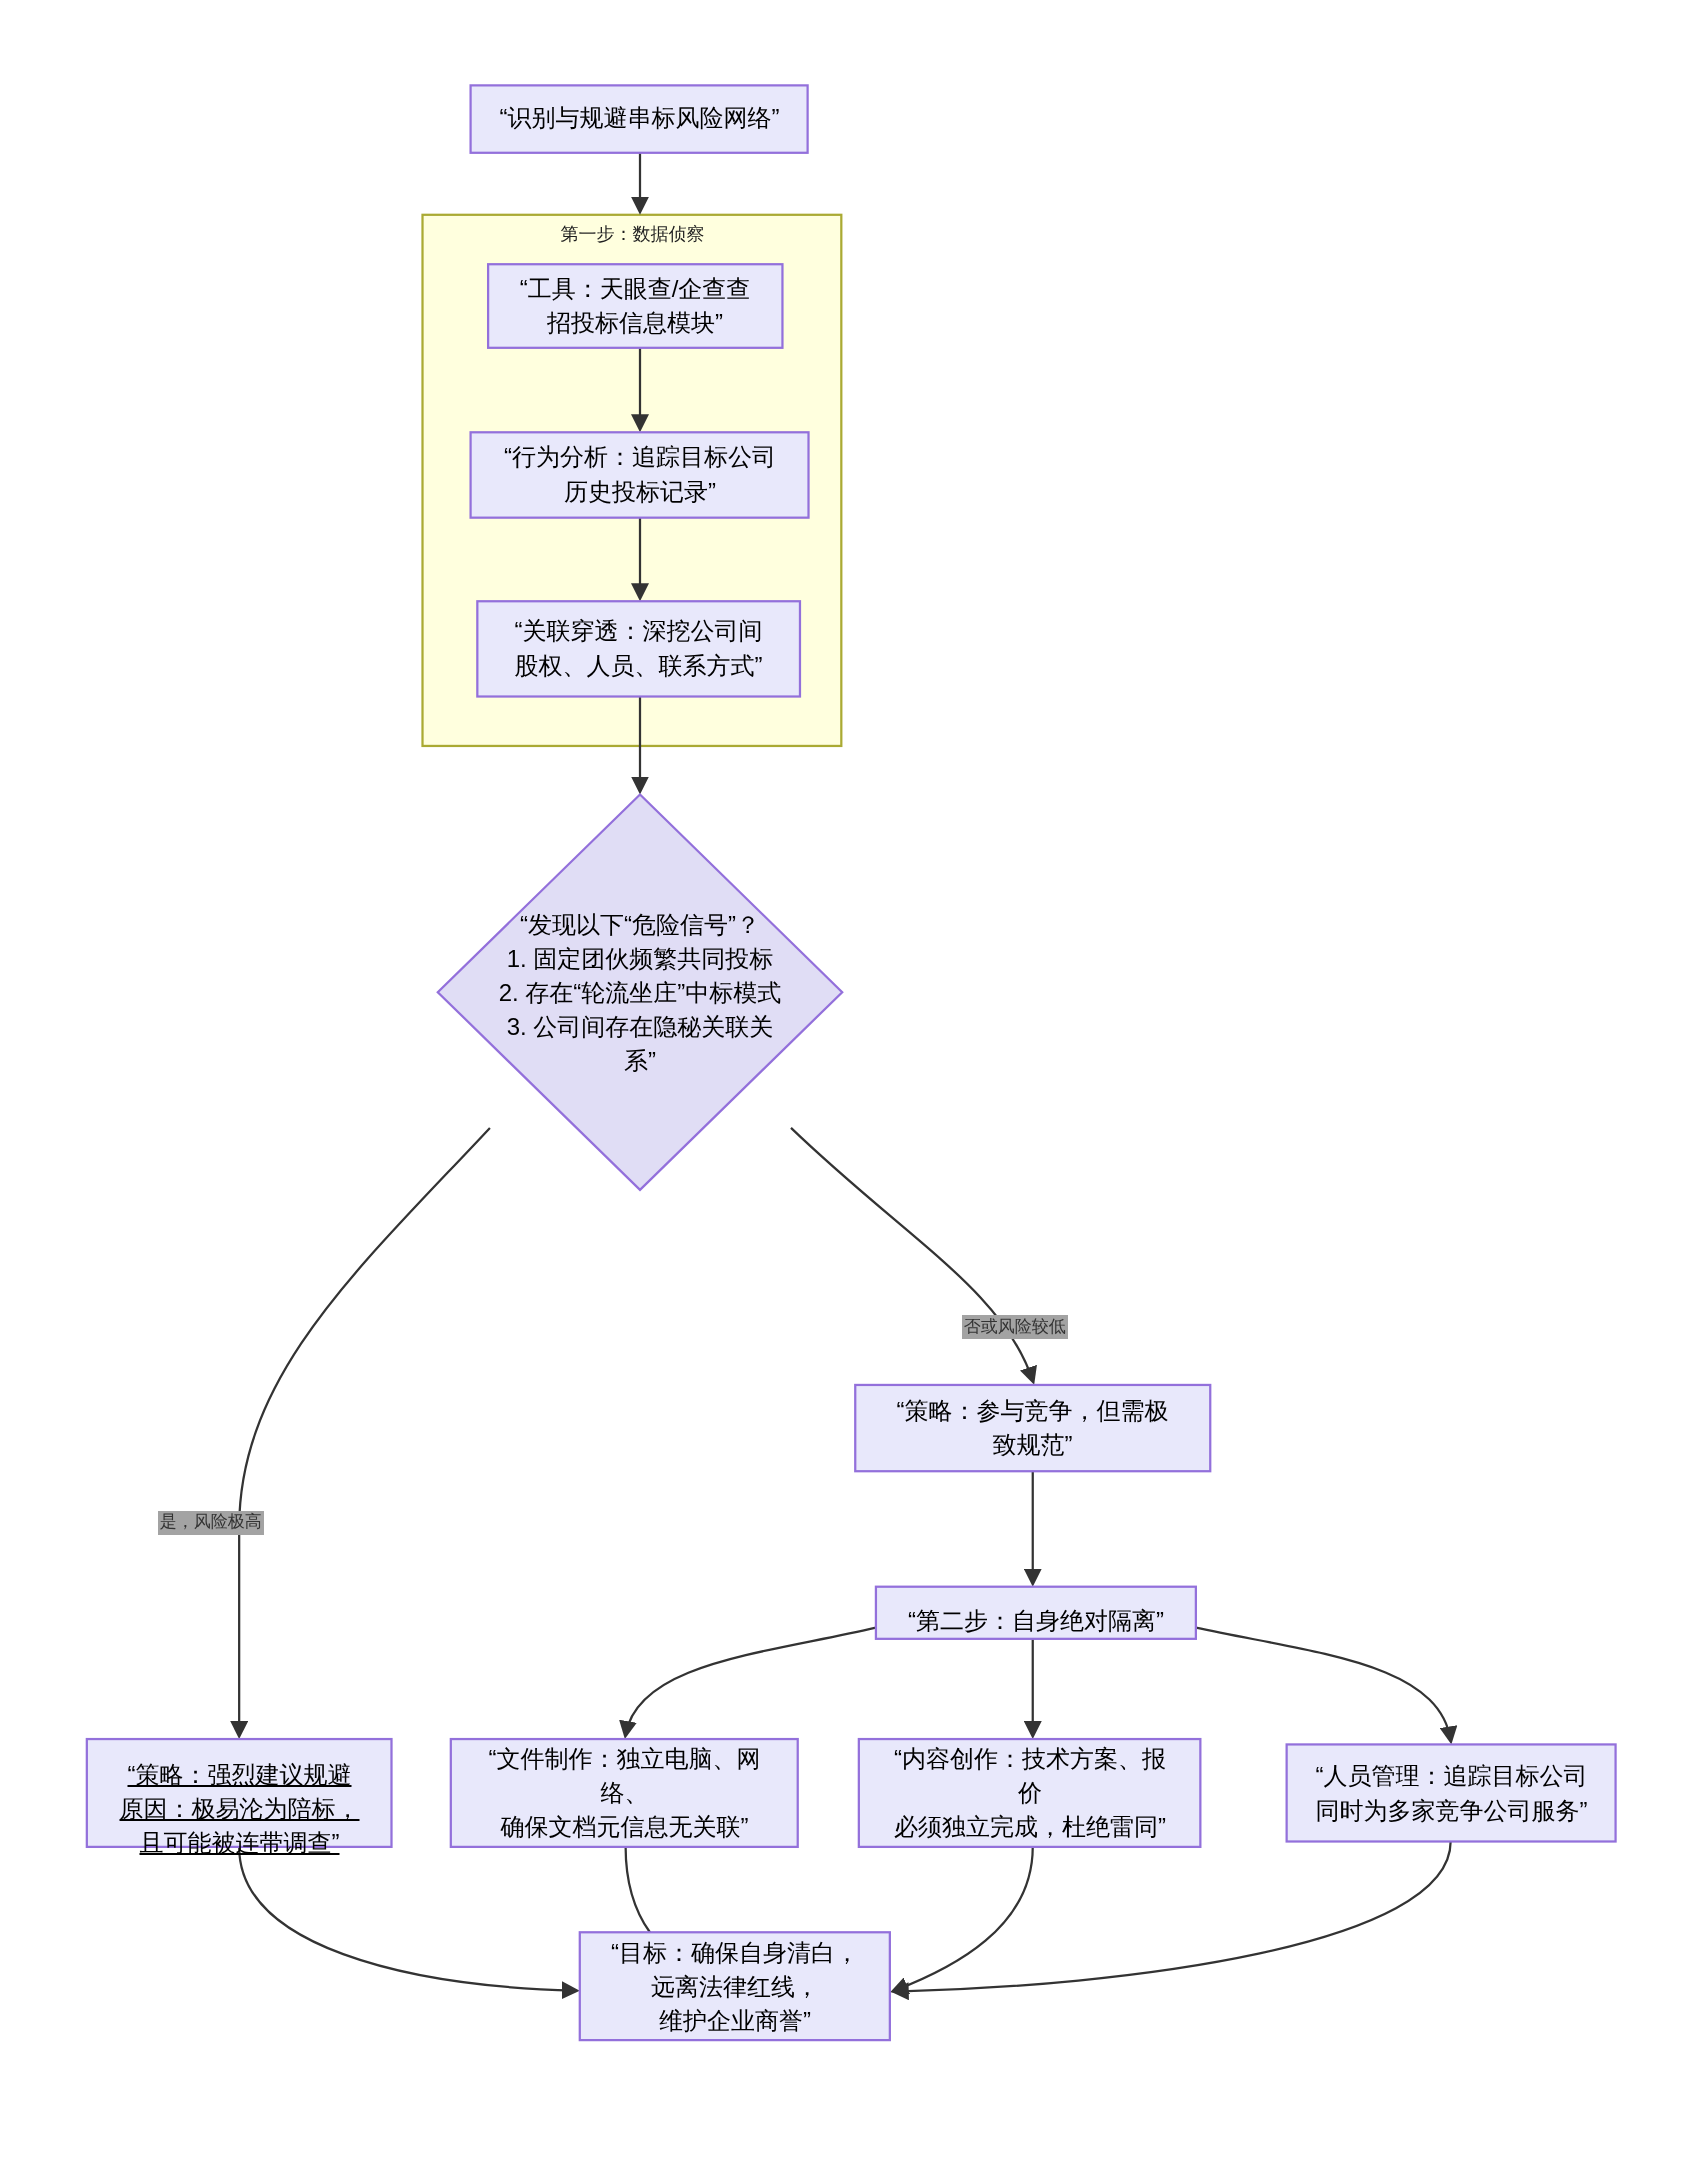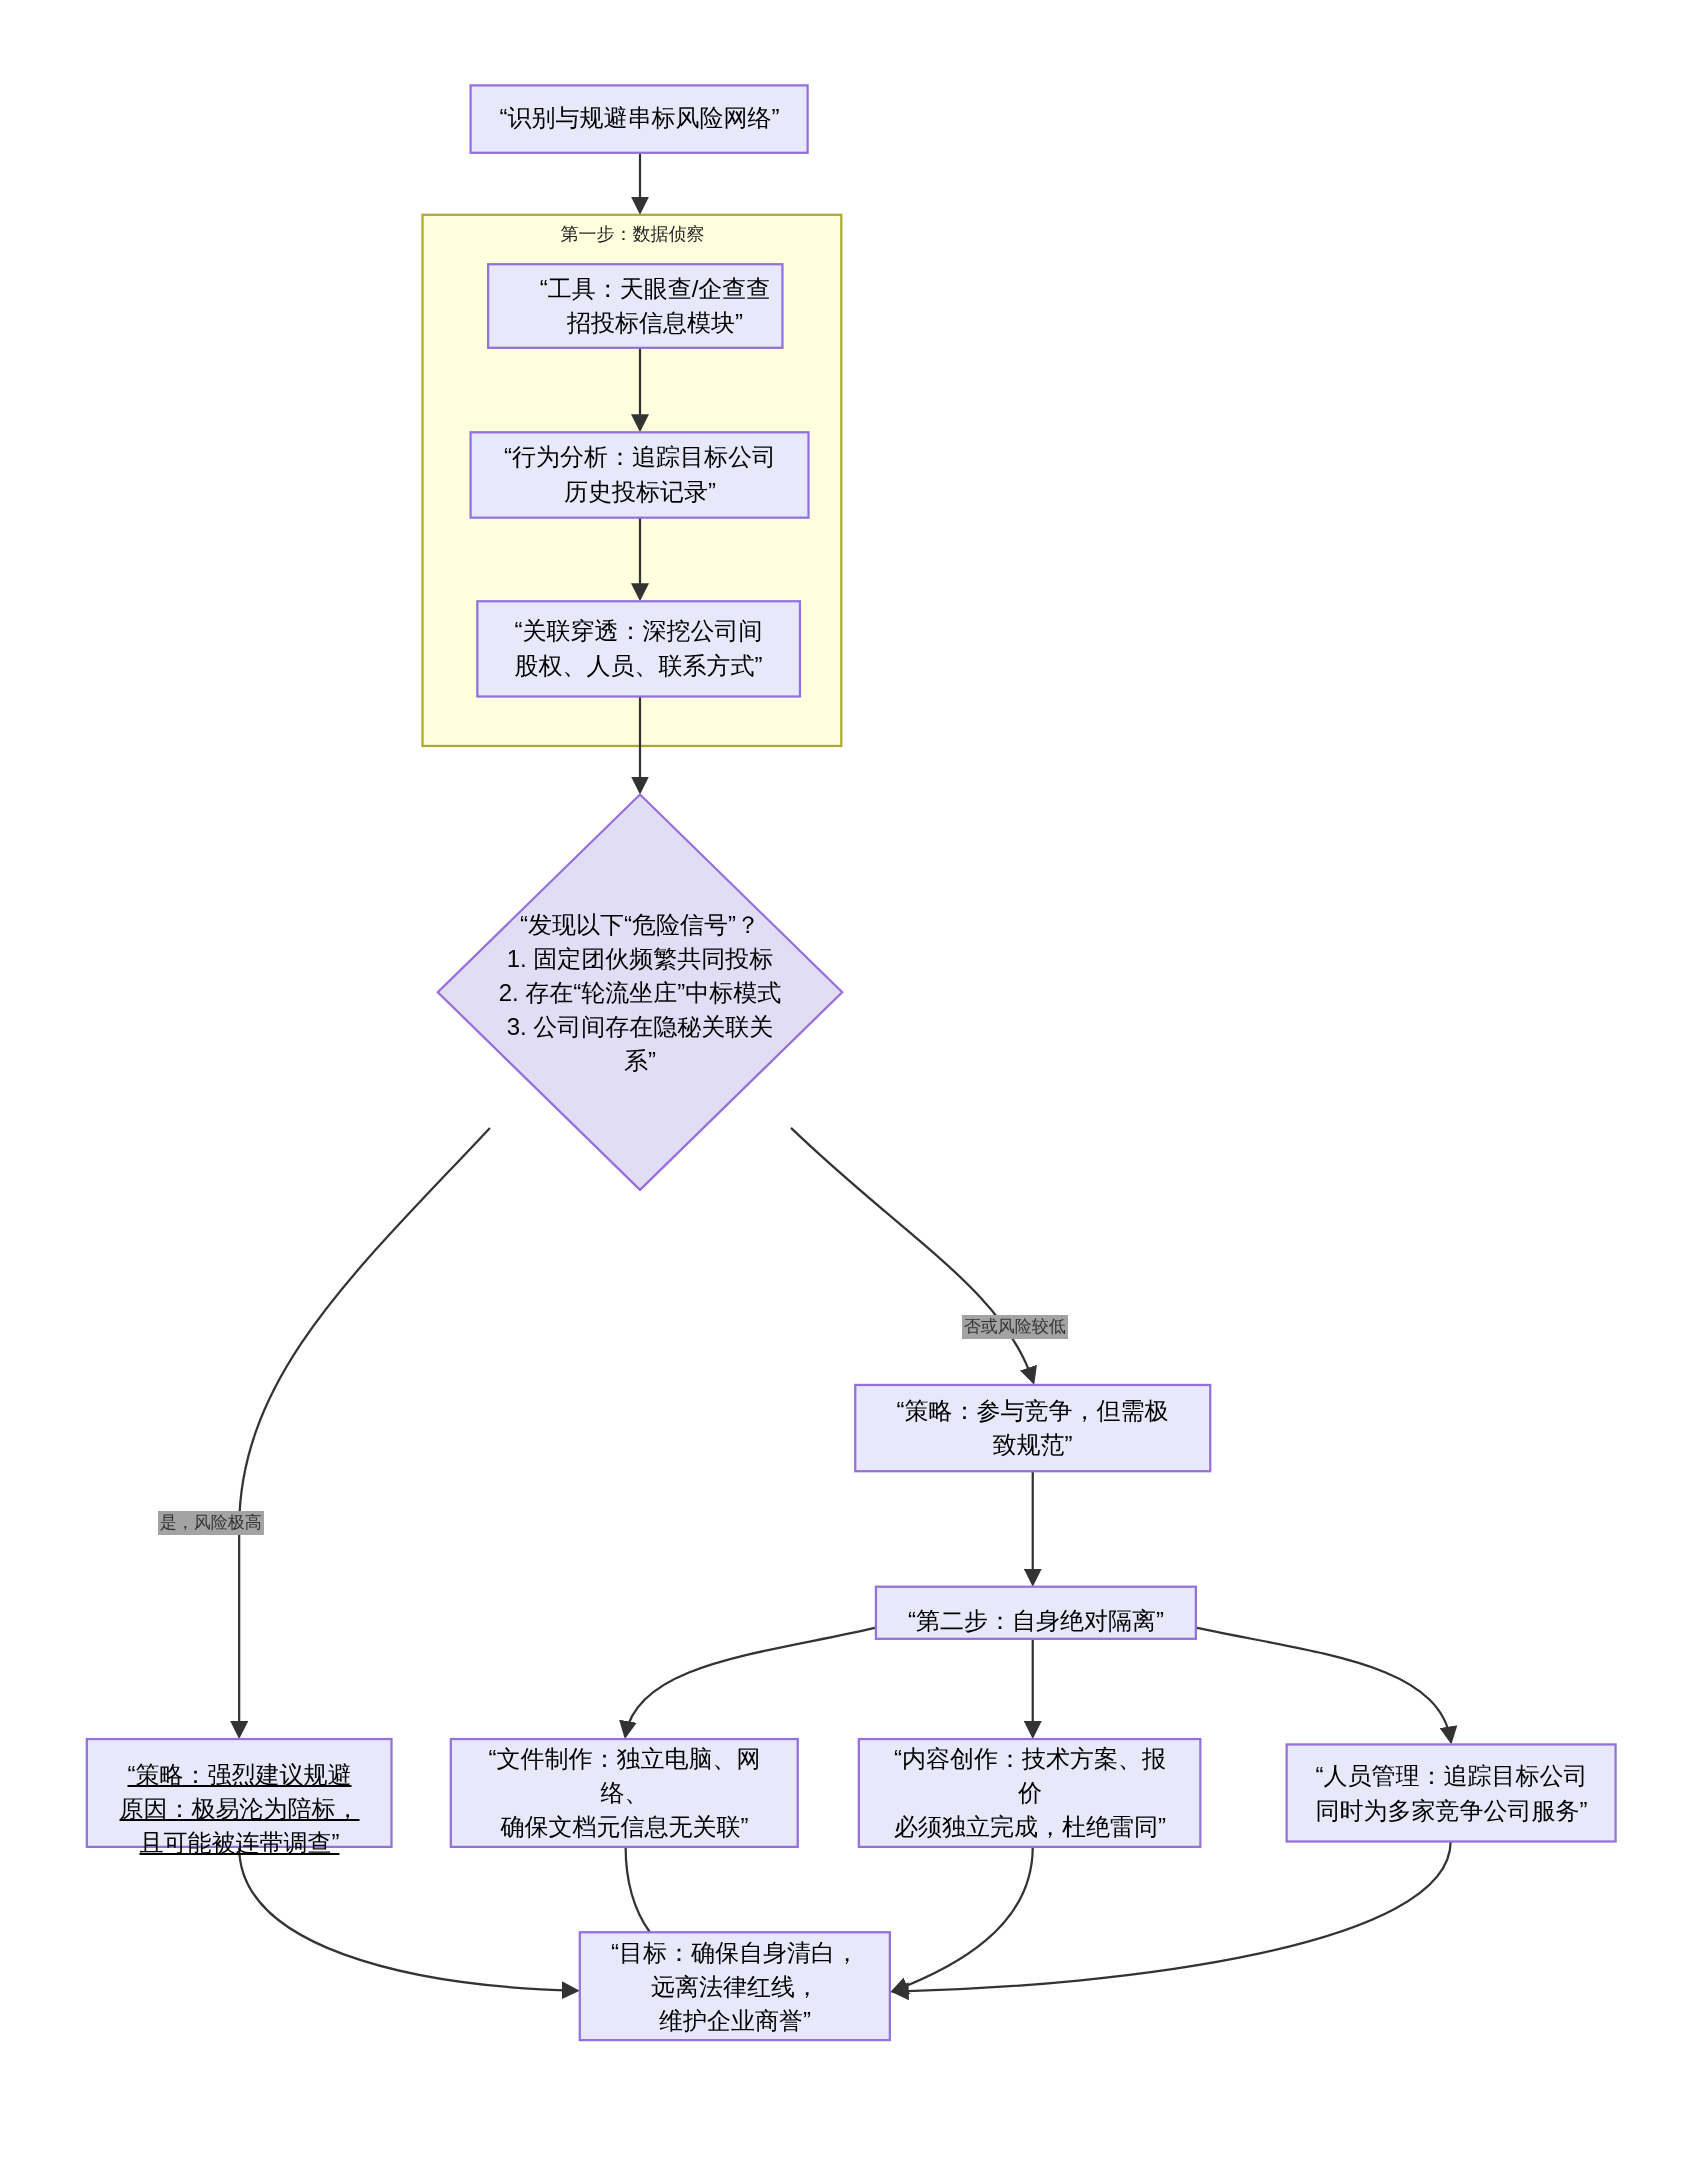--- a/index.html
+++ b/index.html
@@ -123,21 +123,21 @@
     <rect class="node-rect" x="1911" y="3870" width="760" height="240"></rect>
     <rect class="node-rect" x="2863" y="3882" width="732" height="216"></rect>
 
     <rect class="node-rect" x="1290" y="4300" width="690" height="240"></rect>
   </svg>
 
   <div class="cluster-title" style="left:423px; top:223px; width:419px;">第一步：数据侦察</div>
 
   <div class="node-label" style="left:471px; top:85px; width:337px; height:67px;">“识别与规避串标风险网络”</div>
 
-  <div class="node-label" style="left:488px; top:264px; width:294px; height:84px;padding-left:20px;">“工具：天眼查/企查查
+  <div class="node-label" style="left:488px; top:264px; width:294px; height:84px;">“工具：天眼查/企查查
 招投标信息模块”</div>
 
   <div class="node-label" style="left:471px; top:432px; width:338px; height:85px;">“行为分析：追踪目标公司
 历史投标记录”</div>
 
   <div class="node-label" style="left:477px; top:601px; width:323px; height:95px;">“关联穿透：深挖公司间
 股权、人员、联系方式”</div>
 
   <div class="node-label" style="left:469px; top:885px; width:342px; height:216px;">“发现以下“危险信号”？
 1. 固定团伙频繁共同投标
@@ -162,18 +162,18 @@
 价
 必须独立完成，杜绝雷同”</div>
 
   <div class="node-label" style="left:1287px; top:1745px; width:329px; height:97px;">“人员管理：追踪目标公司
 同时为多家竞争公司服务”</div>
 
   <div class="node-label" style="left:580px; top:1933px; width:310px; height:108px;">“目标：确保自身清白，
 远离法律红线，
 维护企业商誉”</div>
 
-  <div class="edge-label" style="left:158px; top:1511px;">是，风险极高</div>
+  <div class="edge-label" style="left:158px; top:1511px;font-family:Liberation Mono, monospace;">是，风险极高</div>
 
   <div class="edge-label" style="left:962px; top:1315px;">否或风险较低</div>
 
 </div>
 
 
 </body></html>

